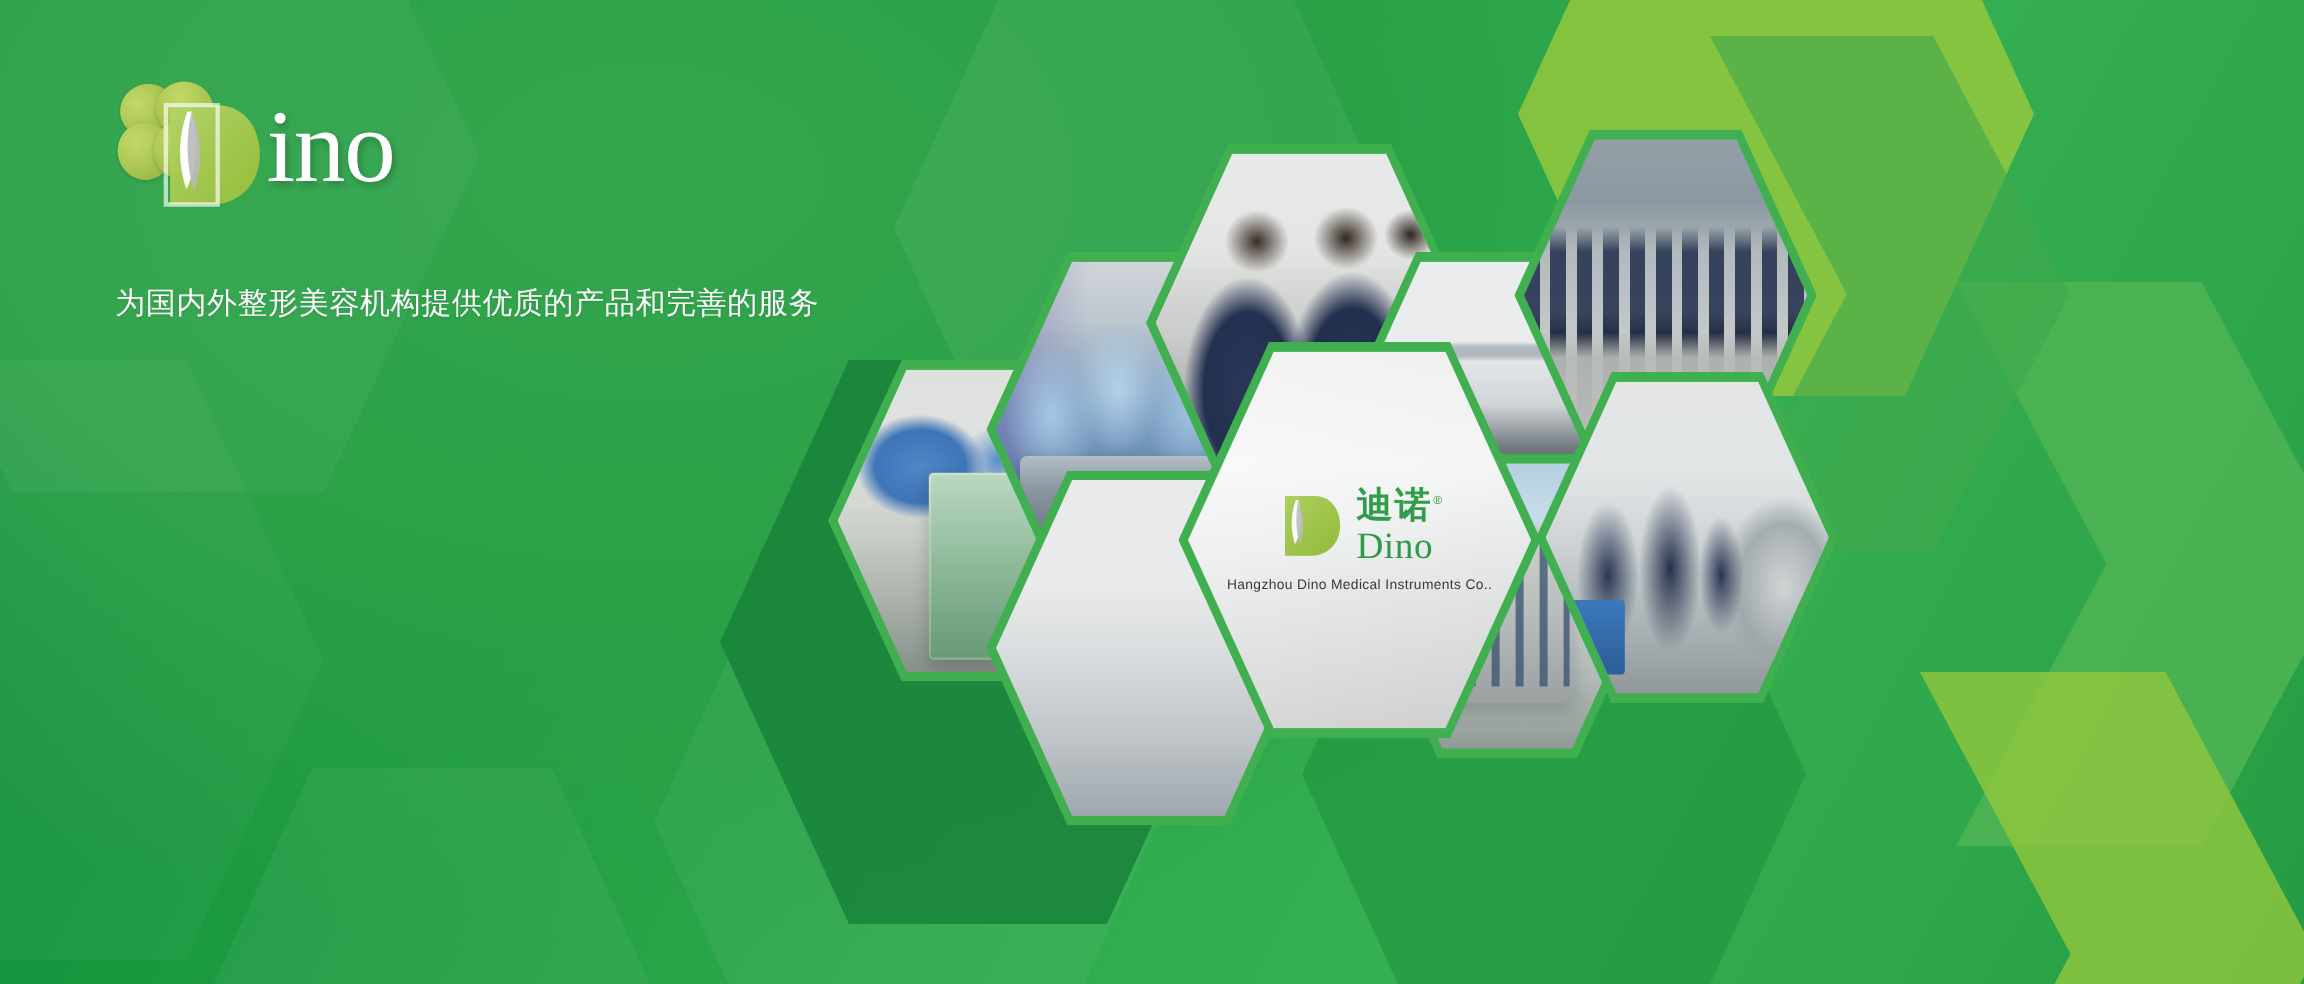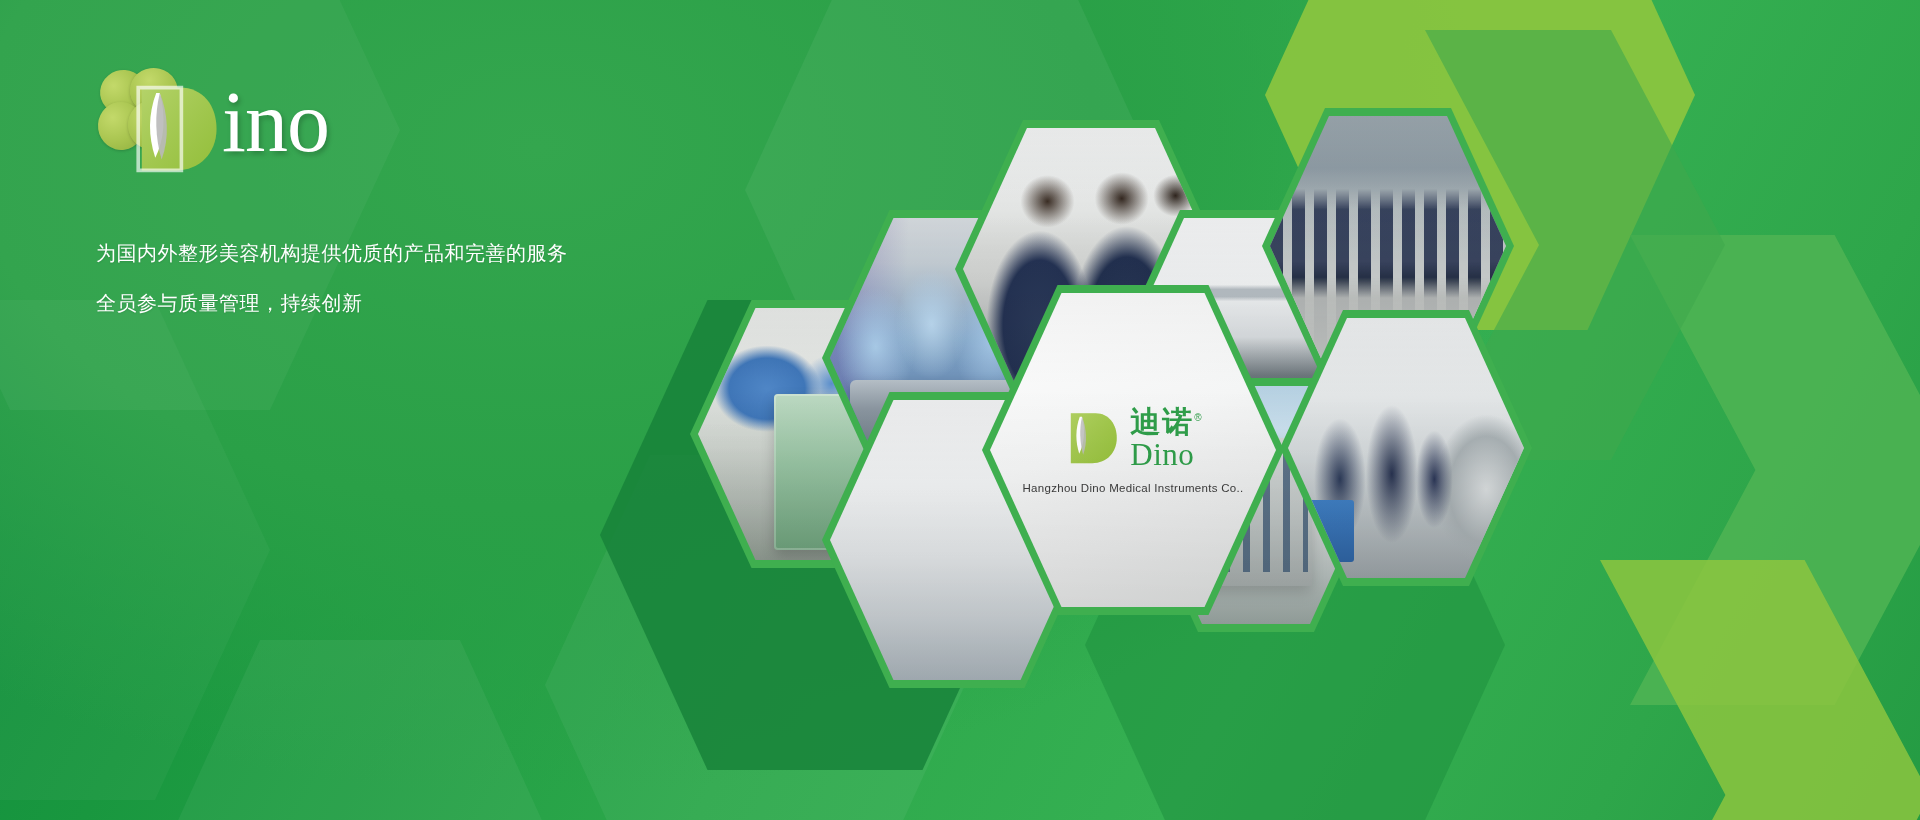--- a/index.html
+++ b/index.html
@@ -65,21 +65,21 @@
     font-size:86px; line-height:92px;
     color:#ffffff;
     letter-spacing:-1px;
     text-shadow:2px 3px 5px rgba(0,0,0,.22);
     font-weight:400;
   }
 
   #tagline { margin-top:54px; }
   .tag-line {
     color:#ffffff;
-    font-size:20px;
+    font-size:25px;
     line-height:50px;
     letter-spacing:.5px;
     font-weight:500;
     white-space:nowrap;
     text-shadow:0 1px 2px rgba(0,0,0,.12);
   }
 
   
   #collage { position:absolute; left:0; top:0; width:1920px; height:820px; z-index:20; }
   .hex {
@@ -394,18 +394,17 @@
             <stop offset="1" stop-color="#5f9e2a" stop-opacity=".45"></stop>
           </linearGradient>
         </defs>
       </svg>
 
       <div class="logo-word">ino</div>
     </div>
 
     <div id="tagline">
       <div class="tag-line">为国内外整形美容机构提供优质的产品和完善的服务</div>
-      <div class="tag-line">全员参与质量管理，持续创新</div>
     </div>
 
   </div>
 
 </div>
 
 </body></html>

